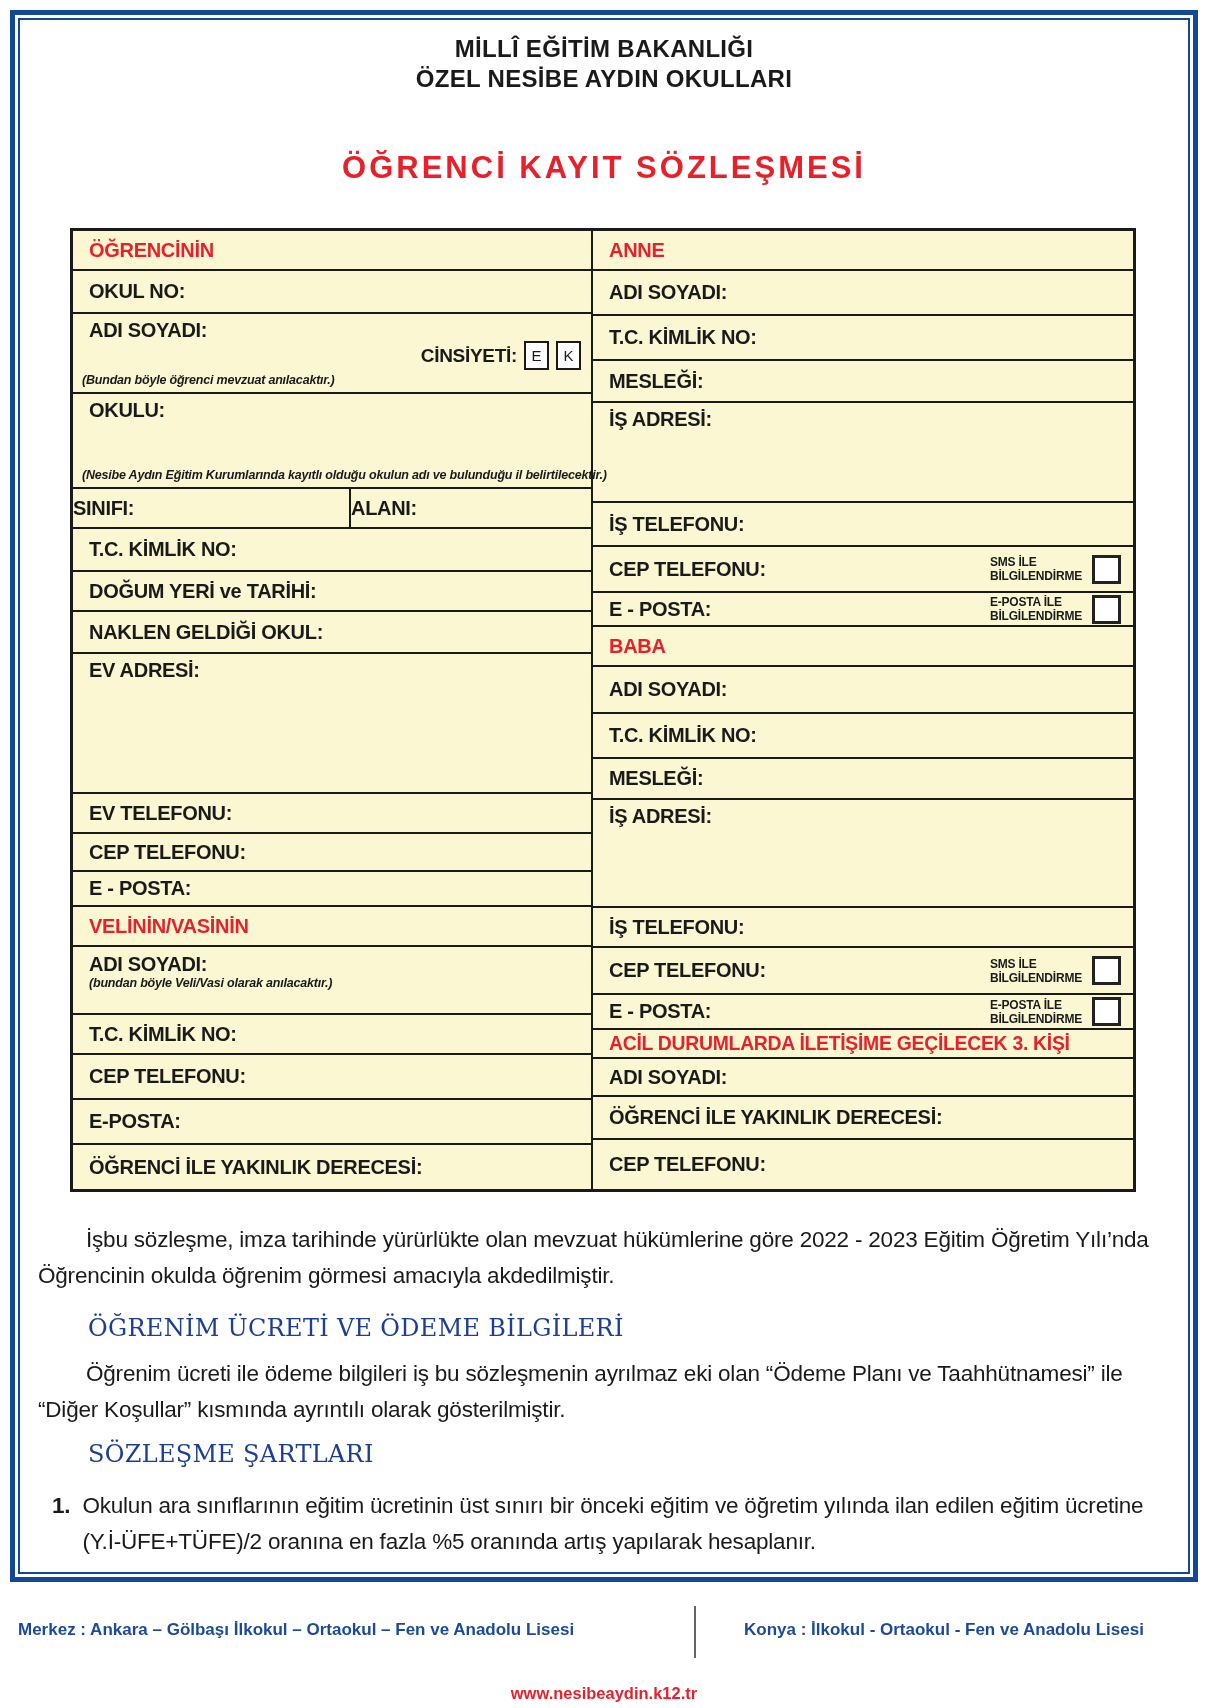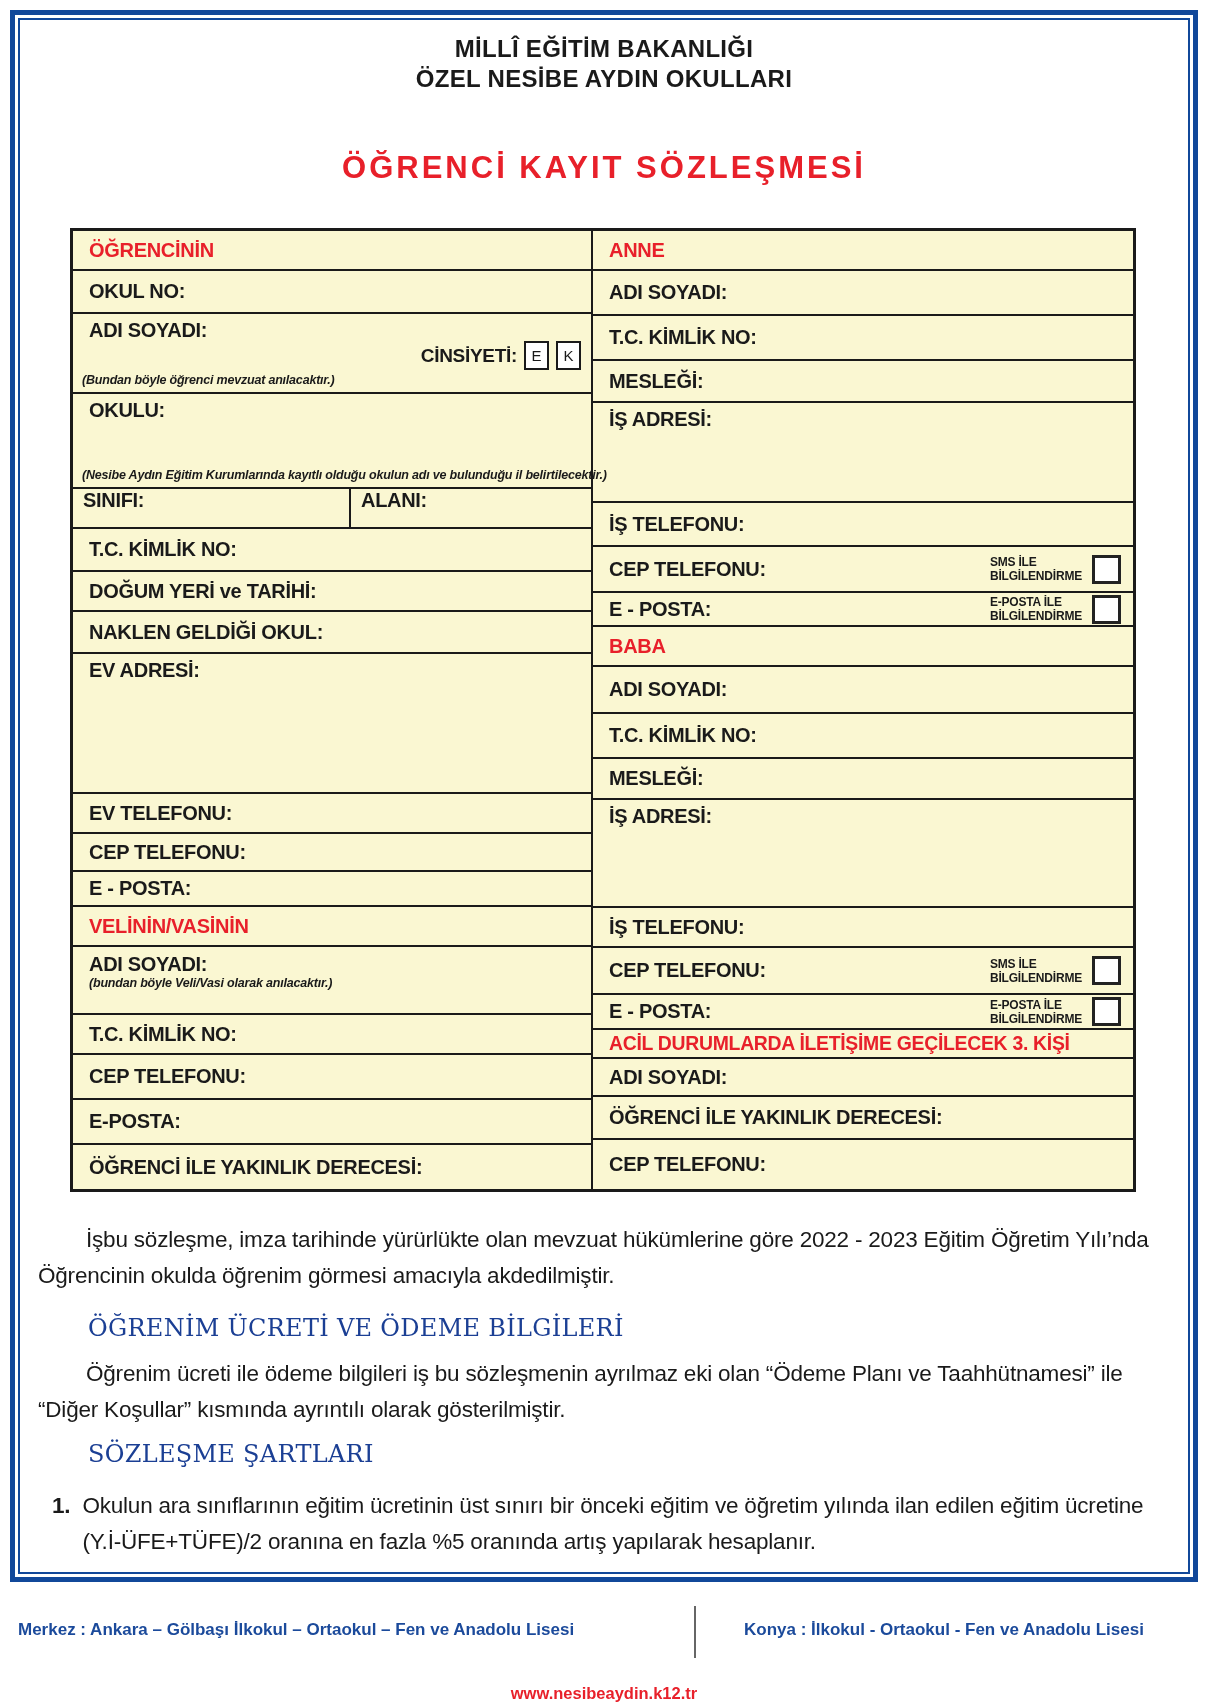--- a/index.html
+++ b/index.html
@@ -24,21 +24,21 @@
        border-bottom:2px solid #1a1a1a;box-sizing:border-box;padding-left:16px;}
   .row.last{border-bottom:none;flex:1 1 auto;}
   .row.tall{align-items:flex-start;padding-top:5px;}
   .row.colstack{flex-direction:column;align-items:flex-start;justify-content:flex-start;padding-top:6px;}
   .lbl{font-weight:bold;font-size:20px;letter-spacing:-.3px;white-space:nowrap;}
   .red{color:#E8202A;}
   .cond{transform:scaleX(.97);transform-origin:left center;}
   .note{font-style:italic;font-weight:bold;font-size:12.5px;letter-spacing:-.2px;white-space:nowrap;}
   .note.bottom{position:absolute;left:9px;bottom:5px;}
   .split{padding-left:0;}
-  .subcell{height:100%;display:flex;padding-left:10px;box-sizing:border-box;}
+  .subcell{height:100%;display:flex;align-items:center;box-sizing:border-box;}
   .subcell.first{width:278px;border-right:2px solid #1a1a1a;}
   
   .gender{position:absolute;right:10px;bottom:22px;display:flex;align-items:center;}
   .gender .glabel{font-weight:bold;font-size:19px;letter-spacing:-.3px;}
   .gbox{width:21px;height:25px;border:2px solid #1a1a1a;background:#fff;margin-left:7px;
         display:flex;align-items:center;justify-content:center;font-size:15px;font-weight:normal;}
   
   .notify{margin-left:auto;display:flex;align-items:center;padding-right:12px;}
   .nlines{display:flex;flex-direction:column;align-items:flex-start;margin-right:10px;margin-left:17px;}
   .nlines div{font-size:12px;font-weight:bold;line-height:14px;letter-spacing:-.2px;white-space:nowrap;}

